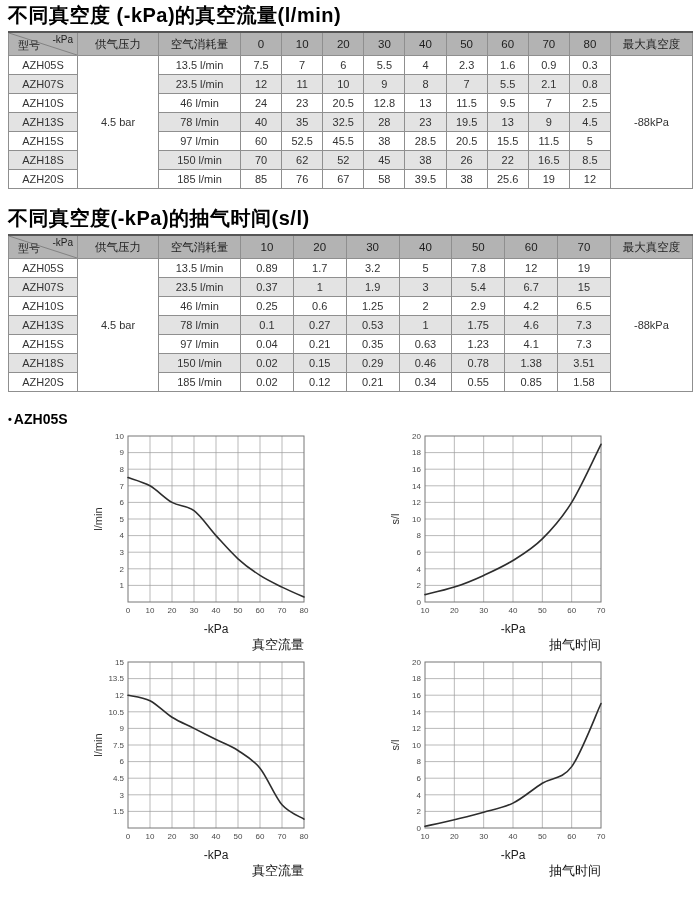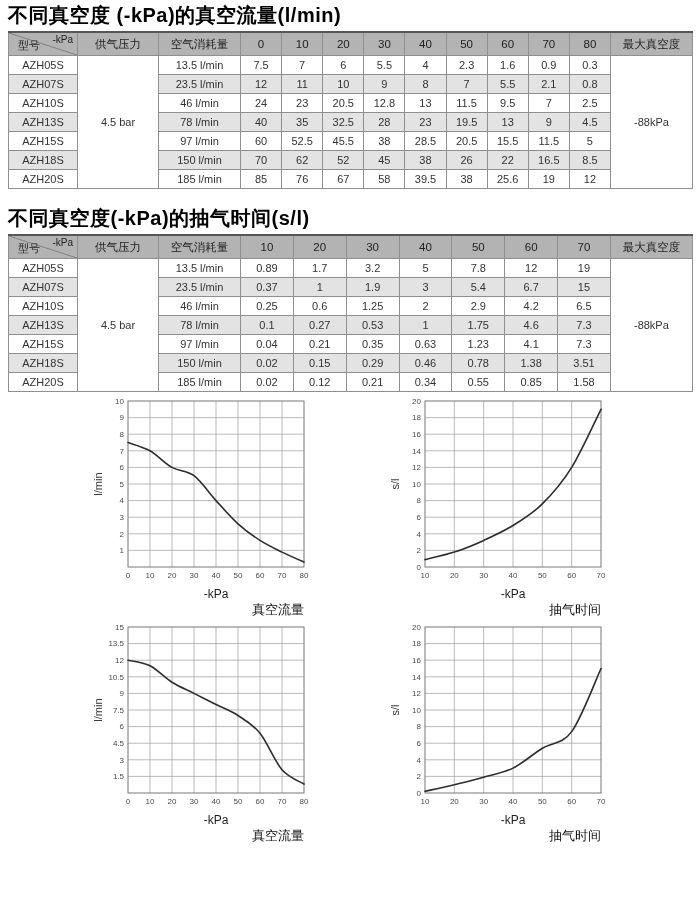--- a/index.html
+++ b/index.html
@@ -292,20 +292,21 @@
           <td class="">0.12</td>
           <td class="">0.21</td>
           <td class="">0.34</td>
           <td class="">0.55</td>
           <td class="">0.85</td>
           <td class="">1.58</td>
         </tr>
       </tbody>
     </table>
 
+  <div class="model-label"><span class="bullet">•</span><span>AZH05S</span></div>
 
   <div class="charts-row">
     <div class="chart">
       <svg width="240" height="186">
           <line x1="60" y1="4" x2="60" y2="170" stroke="#9c9c9c" stroke-width="0.7"></line>
           <line x1="82" y1="4" x2="82" y2="170" stroke="#9c9c9c" stroke-width="0.7"></line>
           <line x1="104" y1="4" x2="104" y2="170" stroke="#9c9c9c" stroke-width="0.7"></line>
           <line x1="126" y1="4" x2="126" y2="170" stroke="#9c9c9c" stroke-width="0.7"></line>
           <line x1="148" y1="4" x2="148" y2="170" stroke="#9c9c9c" stroke-width="0.7"></line>
           <line x1="170" y1="4" x2="170" y2="170" stroke="#9c9c9c" stroke-width="0.7"></line>

